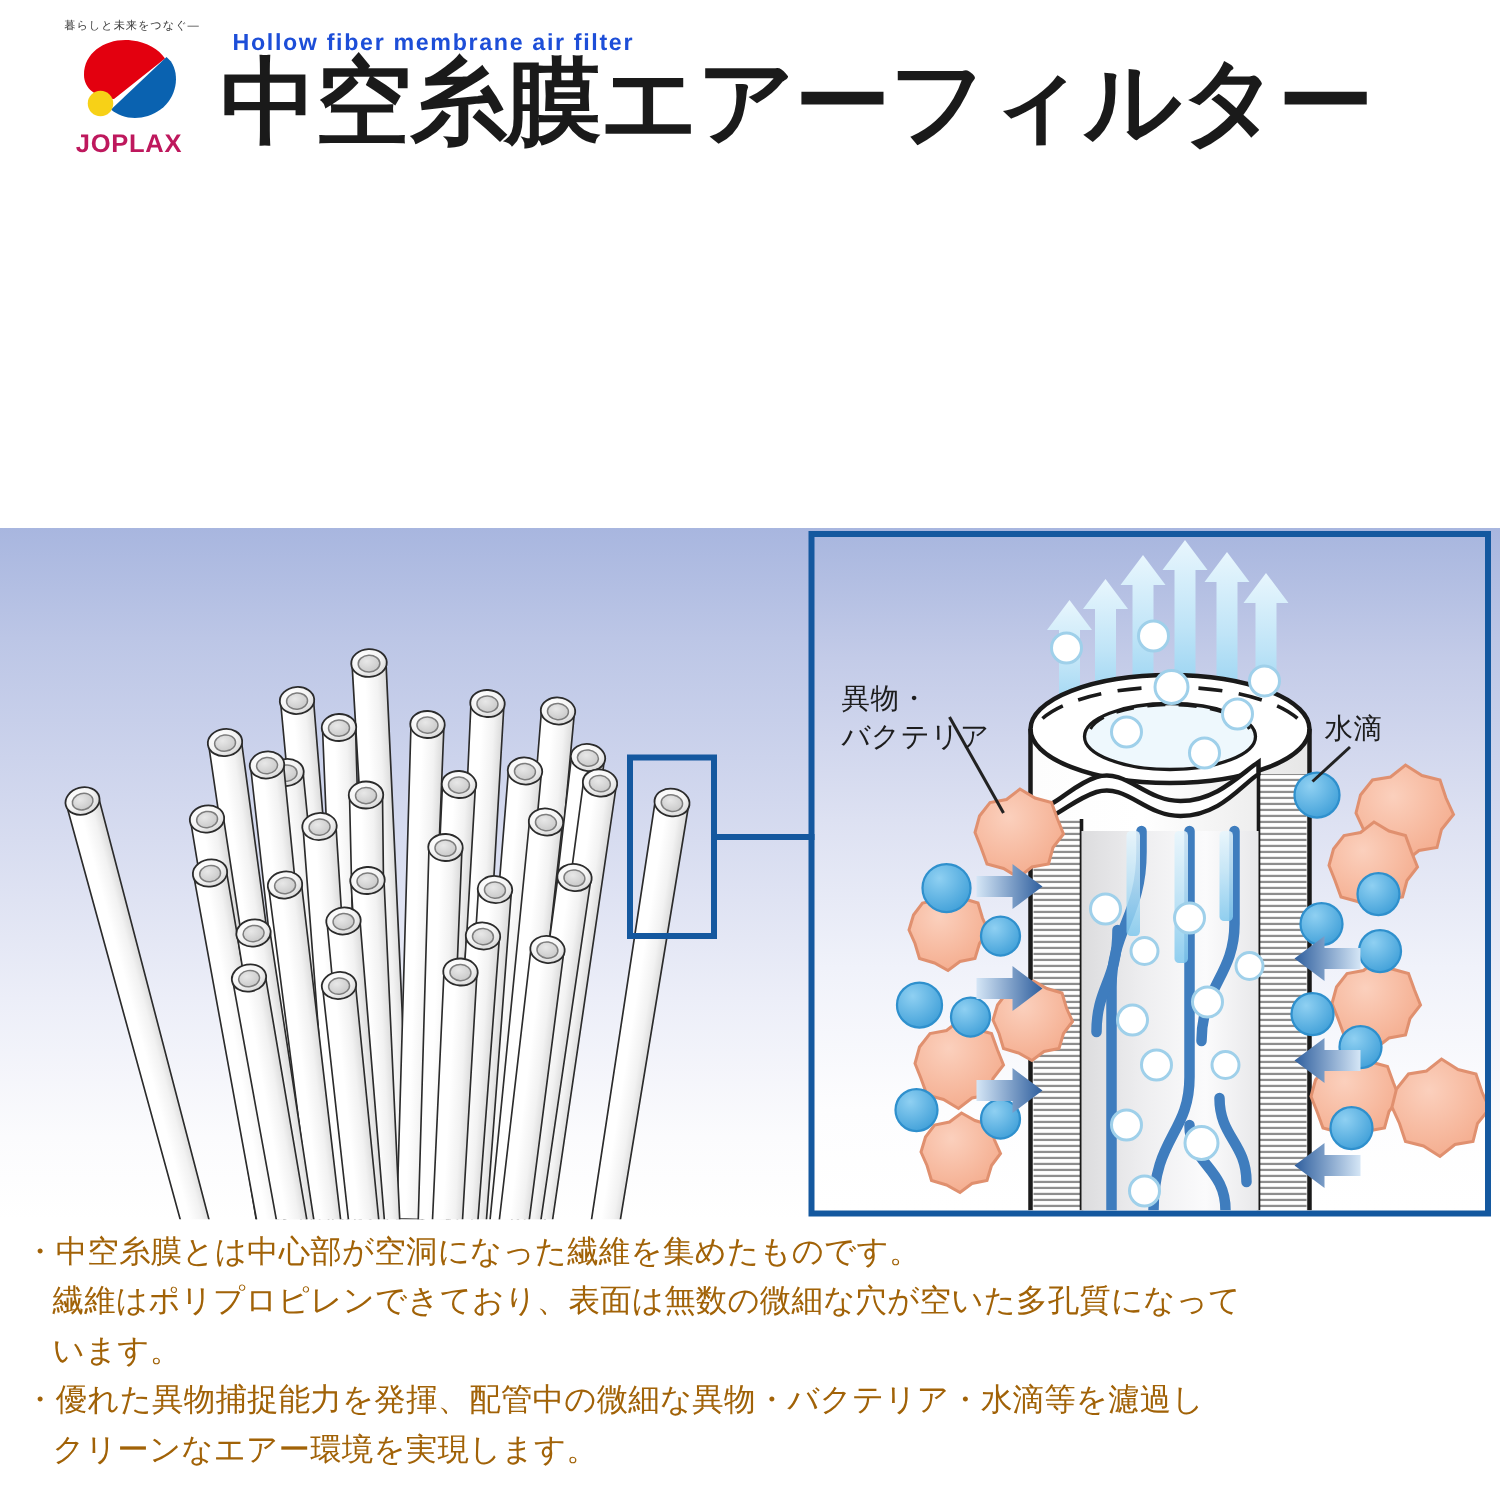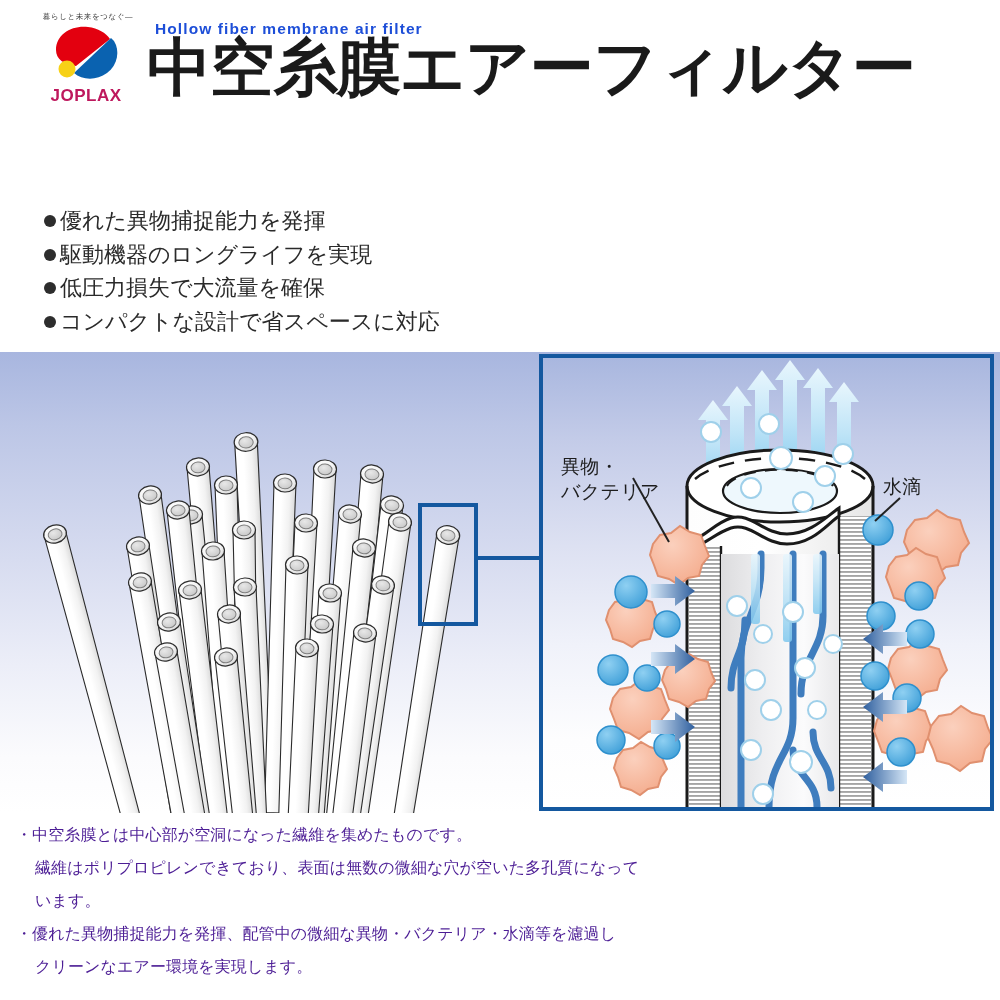--- a/index.html
+++ b/index.html
@@ -85,21 +85,21 @@
   .lbl{
     position:absolute;font-size:19px;font-weight:500;line-height:25px;
     color:#1d1d1d;white-space:nowrap;letter-spacing:.3px;
   }
   .lbl-left{left:18px;top:96px;}
   .lbl-right{left:340px;top:116px;}
 
   
   .notes{
     position:absolute;left:16px;top:818px;width:980px;
-    font-size:16px;line-height:33px;color:#4c1d95;letter-spacing:.1px;
+    font-size:21px;line-height:33px;color:#a16207;letter-spacing:.1px;
   }
   .note{margin-bottom:0;}
   .note div{white-space:nowrap;}
   .note .ln2{padding-left:19px;}
 </style>
 </head>
 <body>
 
 <div class="page">
 
@@ -120,38 +120,20 @@
       <div class="logo-word">JOPLAX</div>
     </div>
 
     <div class="kicker">Hollow fiber membrane air filter</div>
     <div class="bigtitle">中空糸膜エアーフィルター</div>
   </div>
 
   <div class="lead">
   </div>
 
-  <div class="bullets">
-    <div class="bullet">
-      <span class="dot"></span>
-      <span>優れた異物捕捉能力を発揮</span>
-    </div>
-    <div class="bullet">
-      <span class="dot"></span>
-      <span>駆動機器のロングライフを実現</span>
-    </div>
-    <div class="bullet">
-      <span class="dot"></span>
-      <span>低圧力損失で大流量を確保</span>
-    </div>
-    <div class="bullet">
-      <span class="dot"></span>
-      <span>コンパクトな設計で省スペースに対応</span>
-    </div>
-  </div>
 
   <div class="illus">
 
     <svg class="bundle" viewBox="0 0 545 461" xmlns="http://www.w3.org/2000/svg">
       <defs>
         <linearGradient id="tubeG" x1="0" y1="0" x2="1" y2="0">
           <stop offset="0%" stop-color="#ffffff"></stop>
           <stop offset="35%" stop-color="#ffffff"></stop>
           <stop offset="72%" stop-color="#f2f2f2"></stop>
           <stop offset="100%" stop-color="#d9d9d9"></stop>

